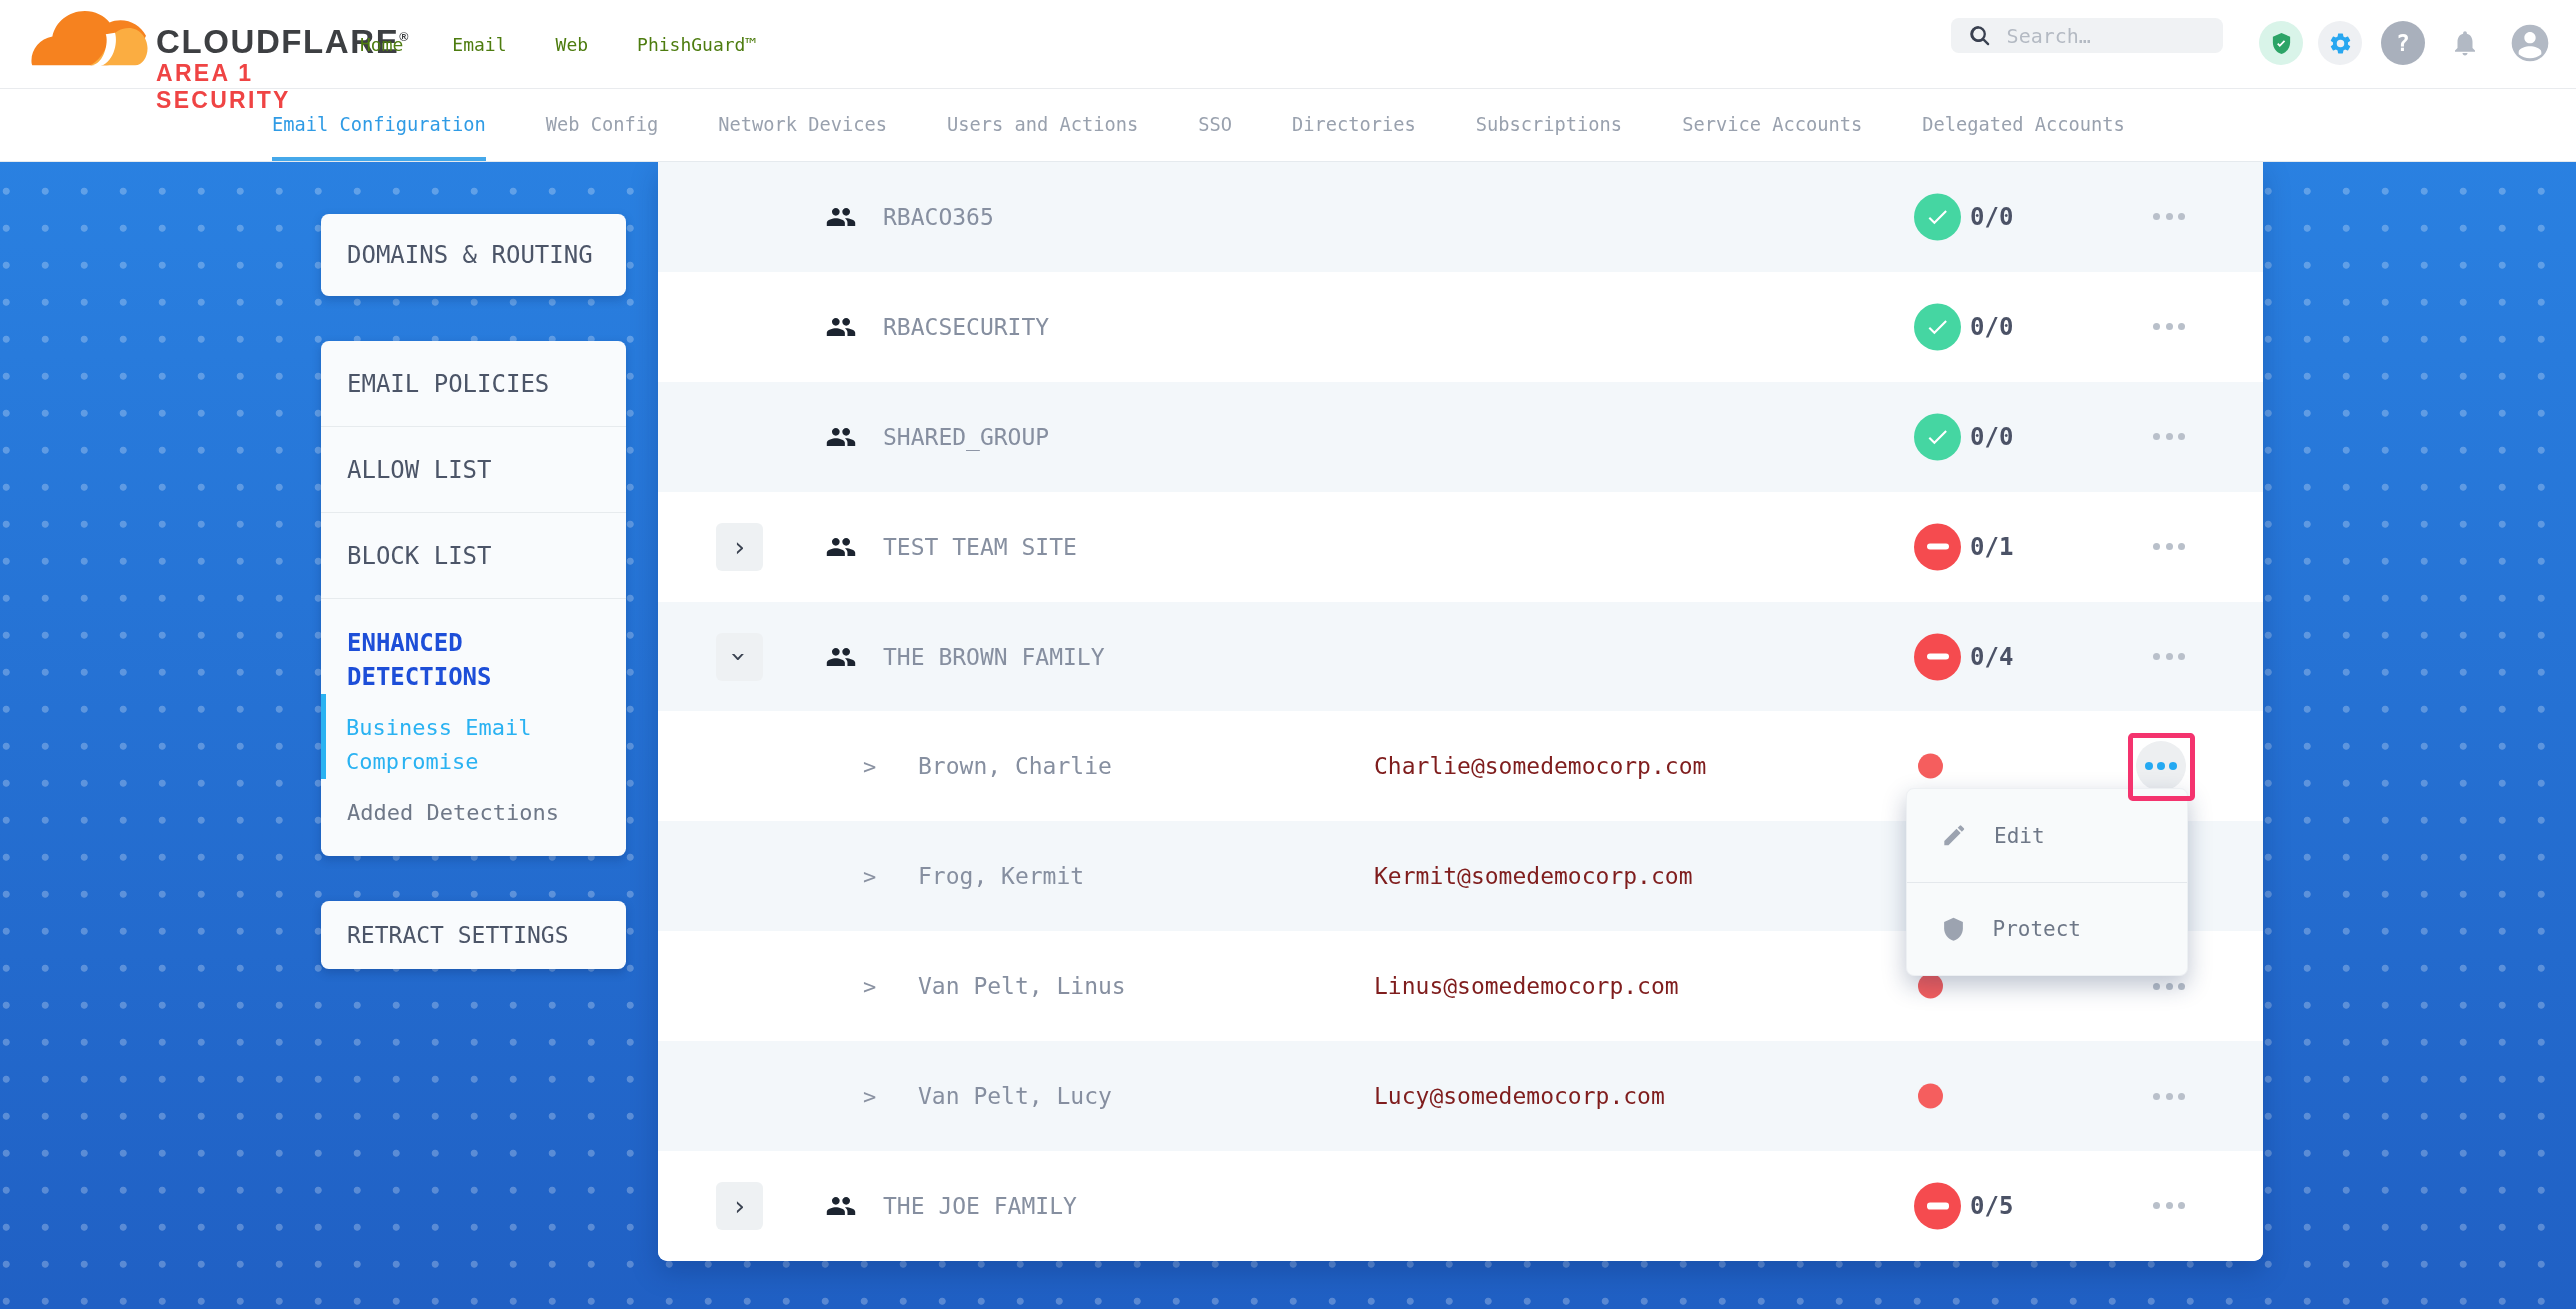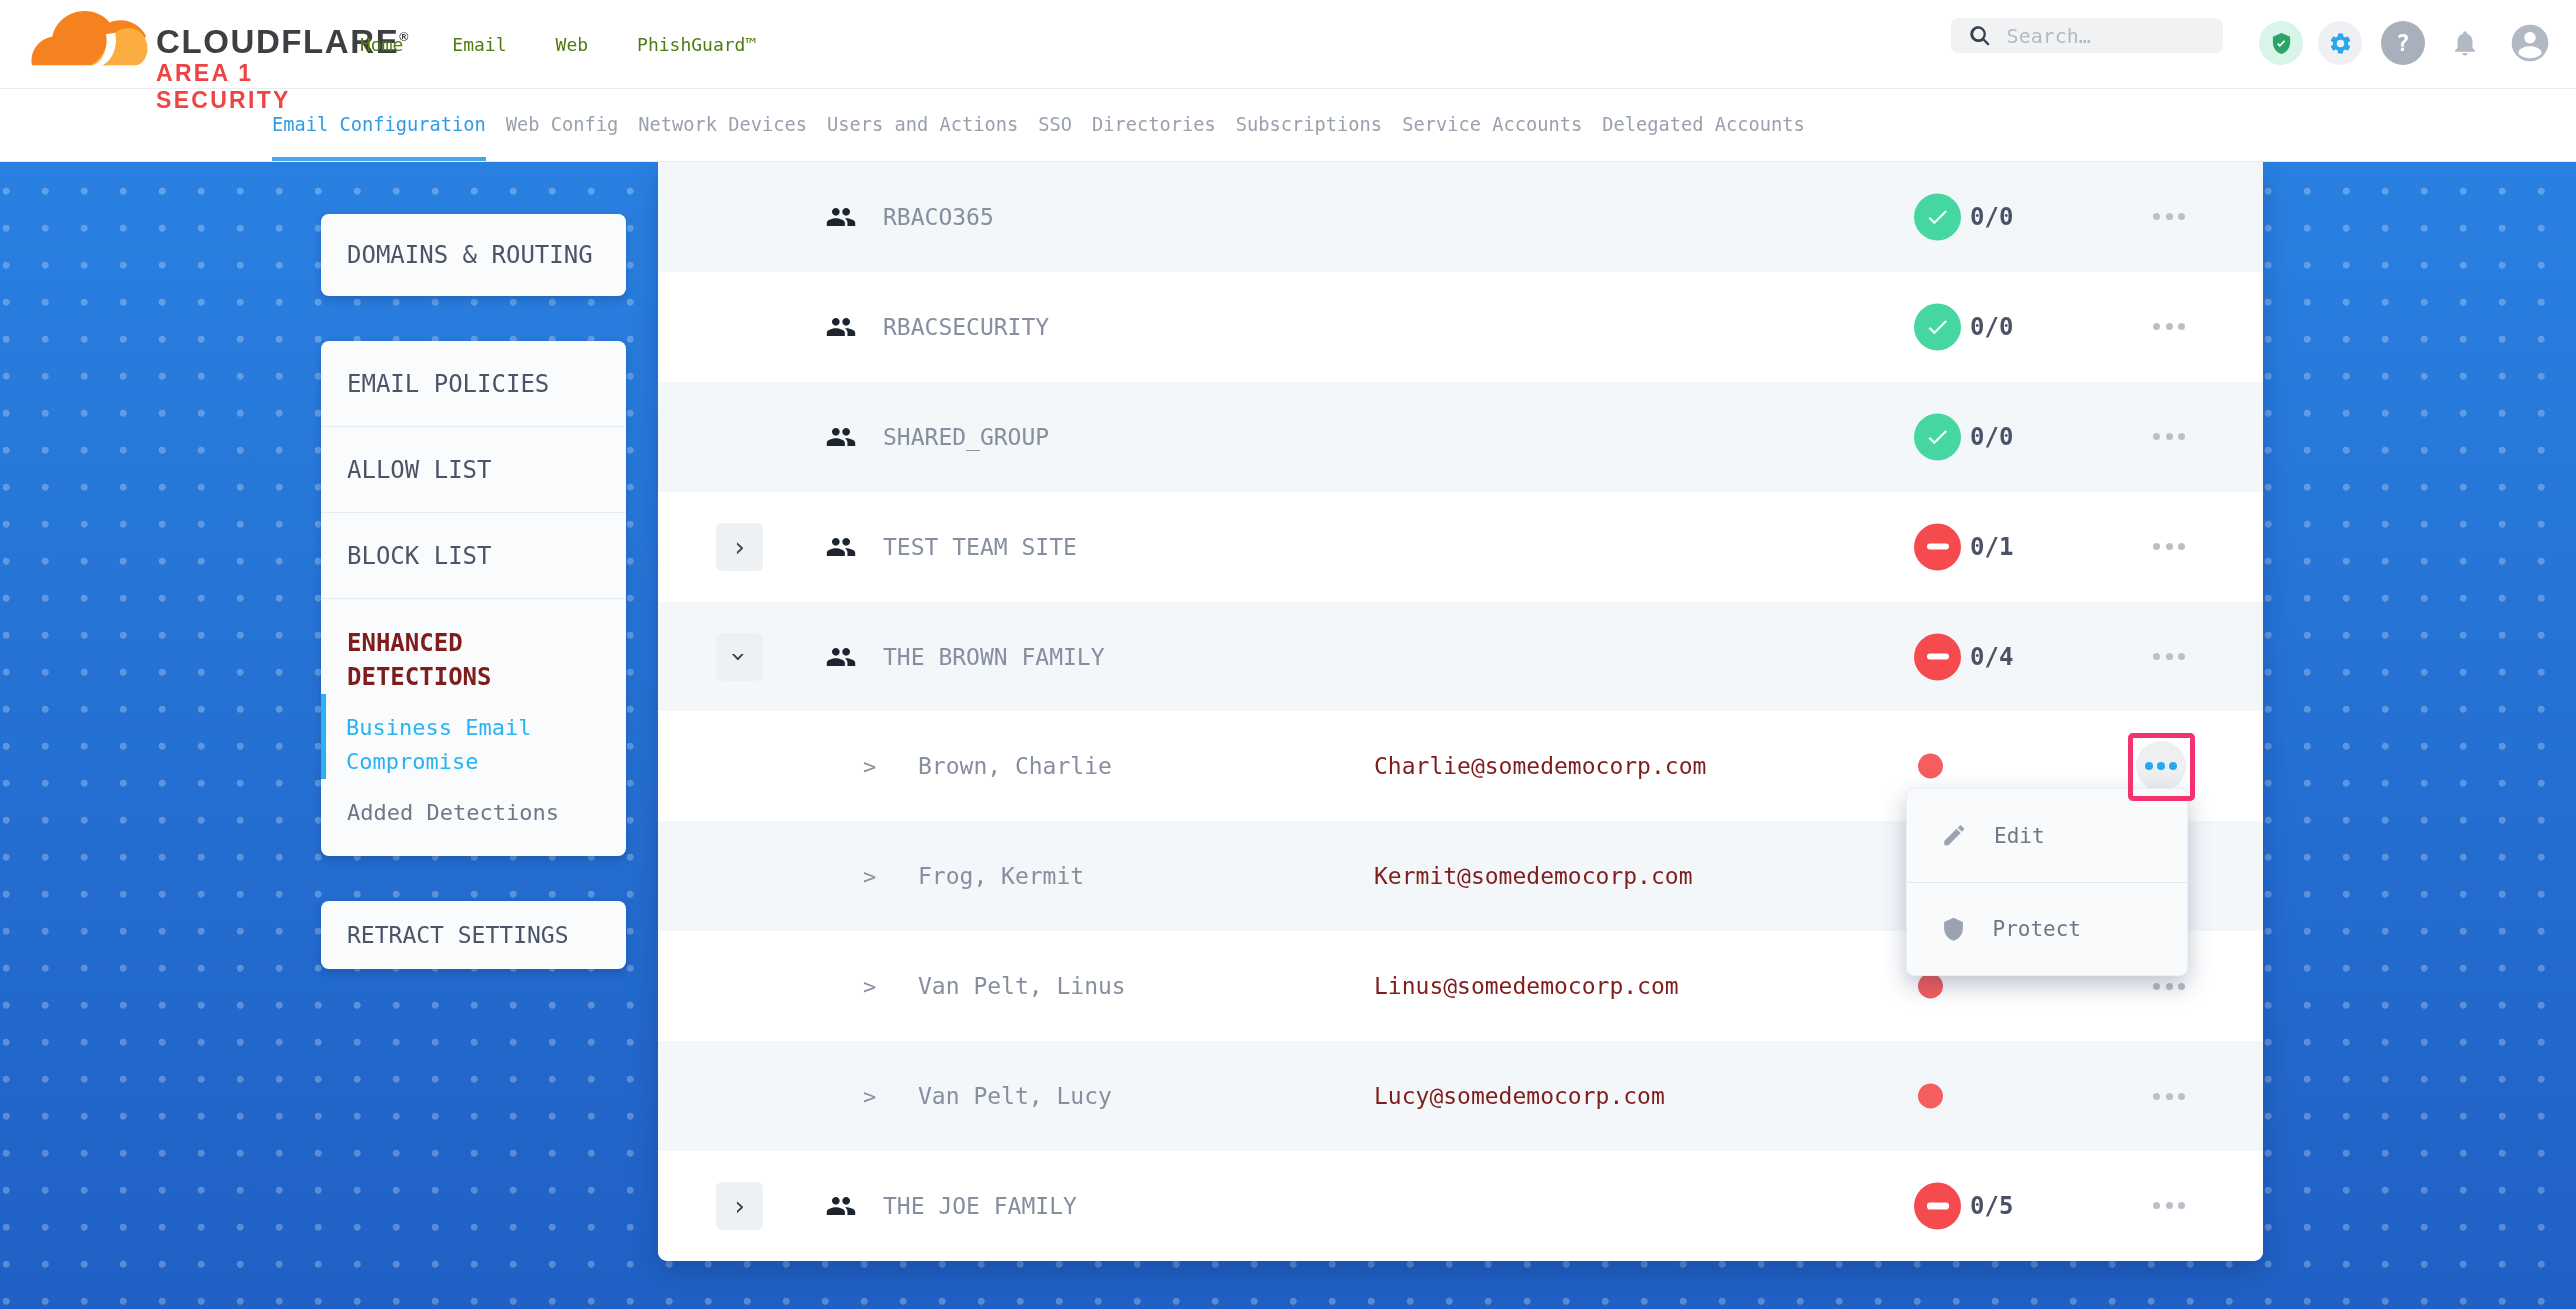--- a/index.html
+++ b/index.html
@@ -31,31 +31,31 @@
   .search input{border:none;background:transparent;outline:none;font-family:var(--mono);font-size:20px;color:#555c68;width:179px;}
   .search input::placeholder{color:#b4bac3;}
   .hicon{position:absolute;top:21px;width:44px;height:44px;border-radius:50%;display:flex;align-items:center;justify-content:center;}
   .hicon.shield{left:2259px;background:#d9f4e9;}
   .hicon.gear{left:2318px;background:#eef0f3;}
   .hicon.help{left:2381px;background:#a9b0bc;color:#fff;font-size:23px;font-weight:700;}
   .hicon.bell{left:2443px;background:transparent;}
   .hicon.avatar{left:2508px;background:transparent;}
 
   
-  .tabbar{position:absolute;left:0;top:89px;width:2576px;height:73px;background:#fff;border-bottom:1.6px solid #e5eaee;display:flex;align-items:stretch;padding-left:272px;gap:20px;z-index:19;}
+  .tabbar{position:absolute;left:0;top:89px;width:2576px;height:73px;background:#fff;border-bottom:1.6px solid #e5eaee;display:flex;align-items:stretch;padding-left:272px;gap:60px;z-index:19;}
   .tab{font-size:18.7px;color:#99a1ae;display:flex;align-items:center;cursor:pointer;border-bottom:4.7px solid transparent;padding-top:3.1px;}
   .tab.active{color:var(--accent,#2f9be5);border-bottom-color:var(--underline,#45a8ea);}
 
   
   .card{position:absolute;left:321px;width:305px;background:#f9fbfd;border-radius:7.8px;box-shadow:0 3.1px 9.3px rgba(8,30,80,.22);color:#4c5568;z-index:5;}
   .card1{top:214px;height:82px;display:flex;align-items:center;padding-left:26px;font-size:24px;}
   .card2{top:341px;padding-bottom:26.5px;}
   .card3{top:901px;height:68px;display:flex;align-items:center;padding-left:26px;font-size:23px;}
   .snav{height:86px;display:flex;align-items:center;padding-left:26px;font-size:24px;border-bottom:1.6px solid #e7ebee;cursor:pointer;}
-  .ssection{padding:26.5px 26px 0 26px;font-size:24px;line-height:34px;font-weight:700;color:#7f1d1d;}
+  .ssection{padding:26.5px 26px 0 26px;font-size:24px;line-height:34px;font-weight:700;color:#1d4ed8;}
   .ssub{padding:17px 26px 0 26px;font-size:22px;line-height:34px;color:#6f7888;cursor:pointer;}
   .ssub.active{color:var(--link,#2ab2f2);border-left:5.4px solid var(--link,#2ab2f2);padding-left:20px;}
 
   
   .panel{position:absolute;left:658px;top:162px;width:1605px;height:1099px;background:#fff;border-radius:0 0 9.3px 9.3px;box-shadow:0 11px 26.5px rgba(8,30,90,.25);z-index:4;}
   #rows{position:absolute;inset:0;border-radius:0 0 9.3px 9.3px;overflow:hidden;}
   .row{height:10%;position:relative;background:#fff;}
   .row.alt{background:#f3f7fa;}
   .row > *{position:absolute;top:50%;transform:translateY(-50%);}
   .expander{left:58px;width:47px;height:48px;background:#eef1f3;border:none;border-radius:6.2px;color:#3a4250;font-size:26.5px;font-family:var(--mono);display:flex;align-items:center;justify-content:center;cursor:pointer;}

